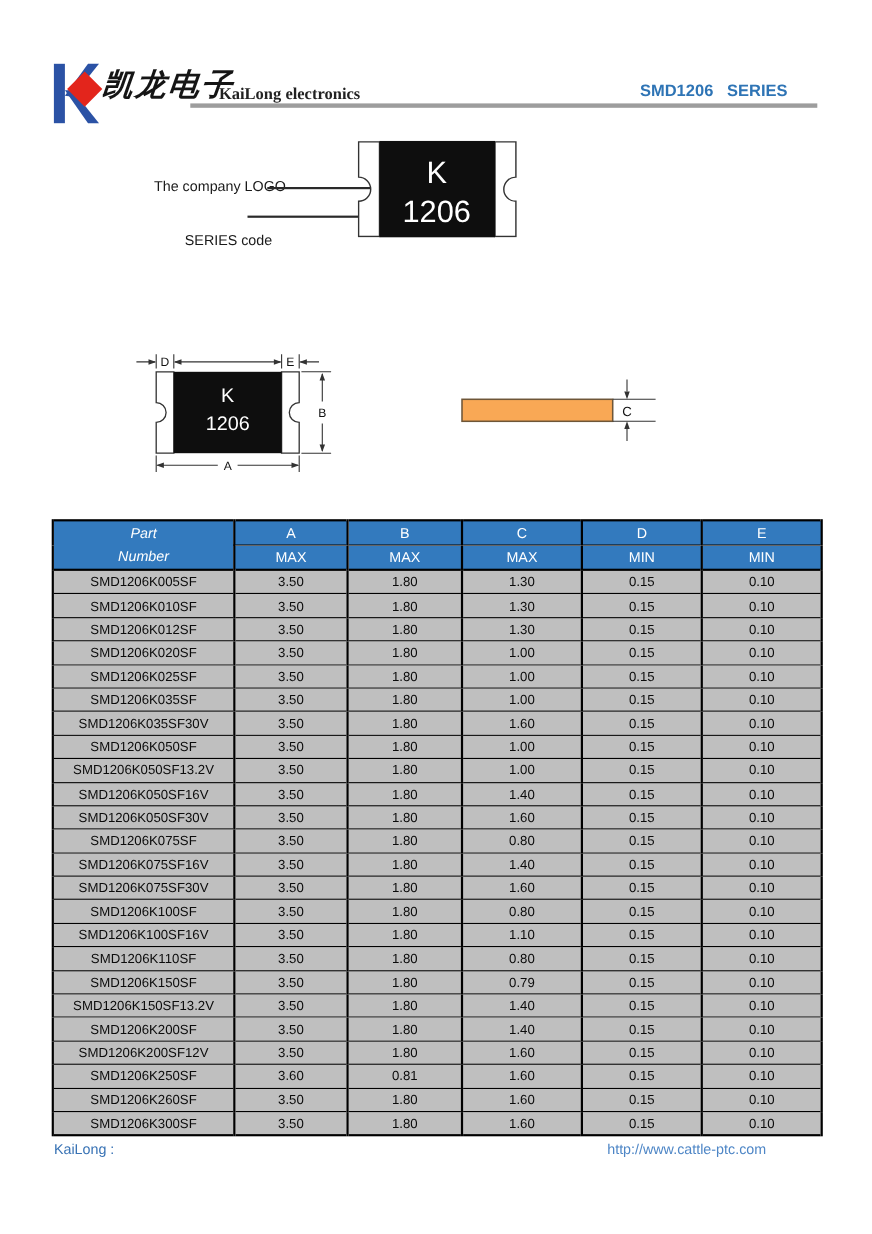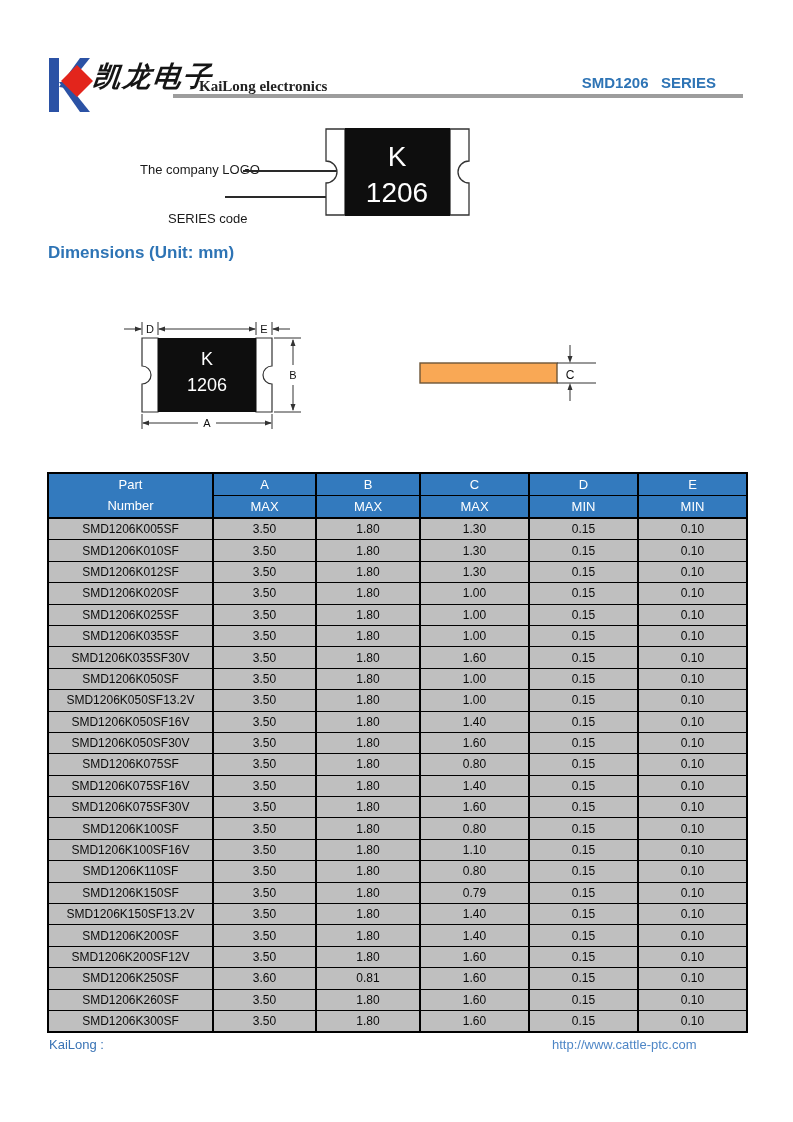--- a/index.html
+++ b/index.html
@@ -38,21 +38,21 @@
   .dim-heading{left:48px;top:243px;font-size:17px;font-weight:bold;color:var(--accent-blue);}
 
   
   .spec-table{position:absolute;left:47px;top:472px;width:699px;border-collapse:collapse;
     table-layout:fixed;font-size:12px;}
   .spec-table th,.spec-table td{border:1px solid #000;text-align:center;padding:0;
     overflow:hidden;white-space:nowrap;}
   .spec-table thead th{background:var(--table-header-blue);color:#fff;font-weight:normal;
     font-size:13px;height:21px;}
   .spec-table thead tr.limits th{border-top:1px solid #7f1d1d;}
-  .spec-table thead th.part-head{line-height:1.6;}
+  .spec-table thead th.part-head{line-height:1.6;font-style:italic;}
   .spec-table tbody td{background:var(--table-row-gray);color:#0b0b0b;height:20.4px;
     border-left:2px solid #000;border-right:2px solid #000;}
   .spec-table{border:2px solid #000;}
   .spec-table thead{border-bottom:2px solid #000;}
   .spec-table th{border-left:2px solid #000;border-right:2px solid #000;}
 
   
   .revision{left:49px;top:1037px;font-size:13px;color:var(--revision-blue);}
   .site-link{left:540px;top:1037px;font-size:13px;color:var(--link-blue);text-decoration:none;cursor:pointer;padding-left:12px;}
 
@@ -80,21 +80,20 @@
   <div class="abs pointer-line series-line"></div>
 
   <svg class="abs" style="left:325px;top:128px;" width="145" height="88" viewBox="0 0 145 88">
     <path d="M20,1 L1,1 L1,33 A11,11 0 0 1 1,55 L1,87 L20,87 Z" fill="#fff" stroke="#333" stroke-width="1.3"></path>
     <path d="M125,1 L144,1 L144,33 A11,11 0 0 0 144,55 L144,87 L125,87 Z" fill="#fff" stroke="#333" stroke-width="1.3"></path>
     <rect x="20" y="0" width="105" height="88" fill="#0e0e0e"></rect>
     <text x="72" y="38" font-size="28" fill="#fff" text-anchor="middle" font-weight="500">K</text>
     <text x="72" y="74" font-size="28" fill="#fff" text-anchor="middle">1206</text>
   </svg>
 
-  <div class="abs dim-heading">Dimensions (Unit: mm)</div>
 
   <svg class="abs" style="left:100px;top:315px;" width="210" height="120" viewBox="0 0 210 120">
     <g stroke="#333" stroke-width="1" fill="none">
 
       <line x1="42" y1="7" x2="42" y2="20"></line>
         <line x1="58" y1="7" x2="58" y2="20"></line>
       <line x1="156" y1="7" x2="156" y2="20"></line>
         <line x1="172" y1="7" x2="172" y2="20"></line>
 
       <line x1="24" y1="14" x2="41" y2="14"></line>

